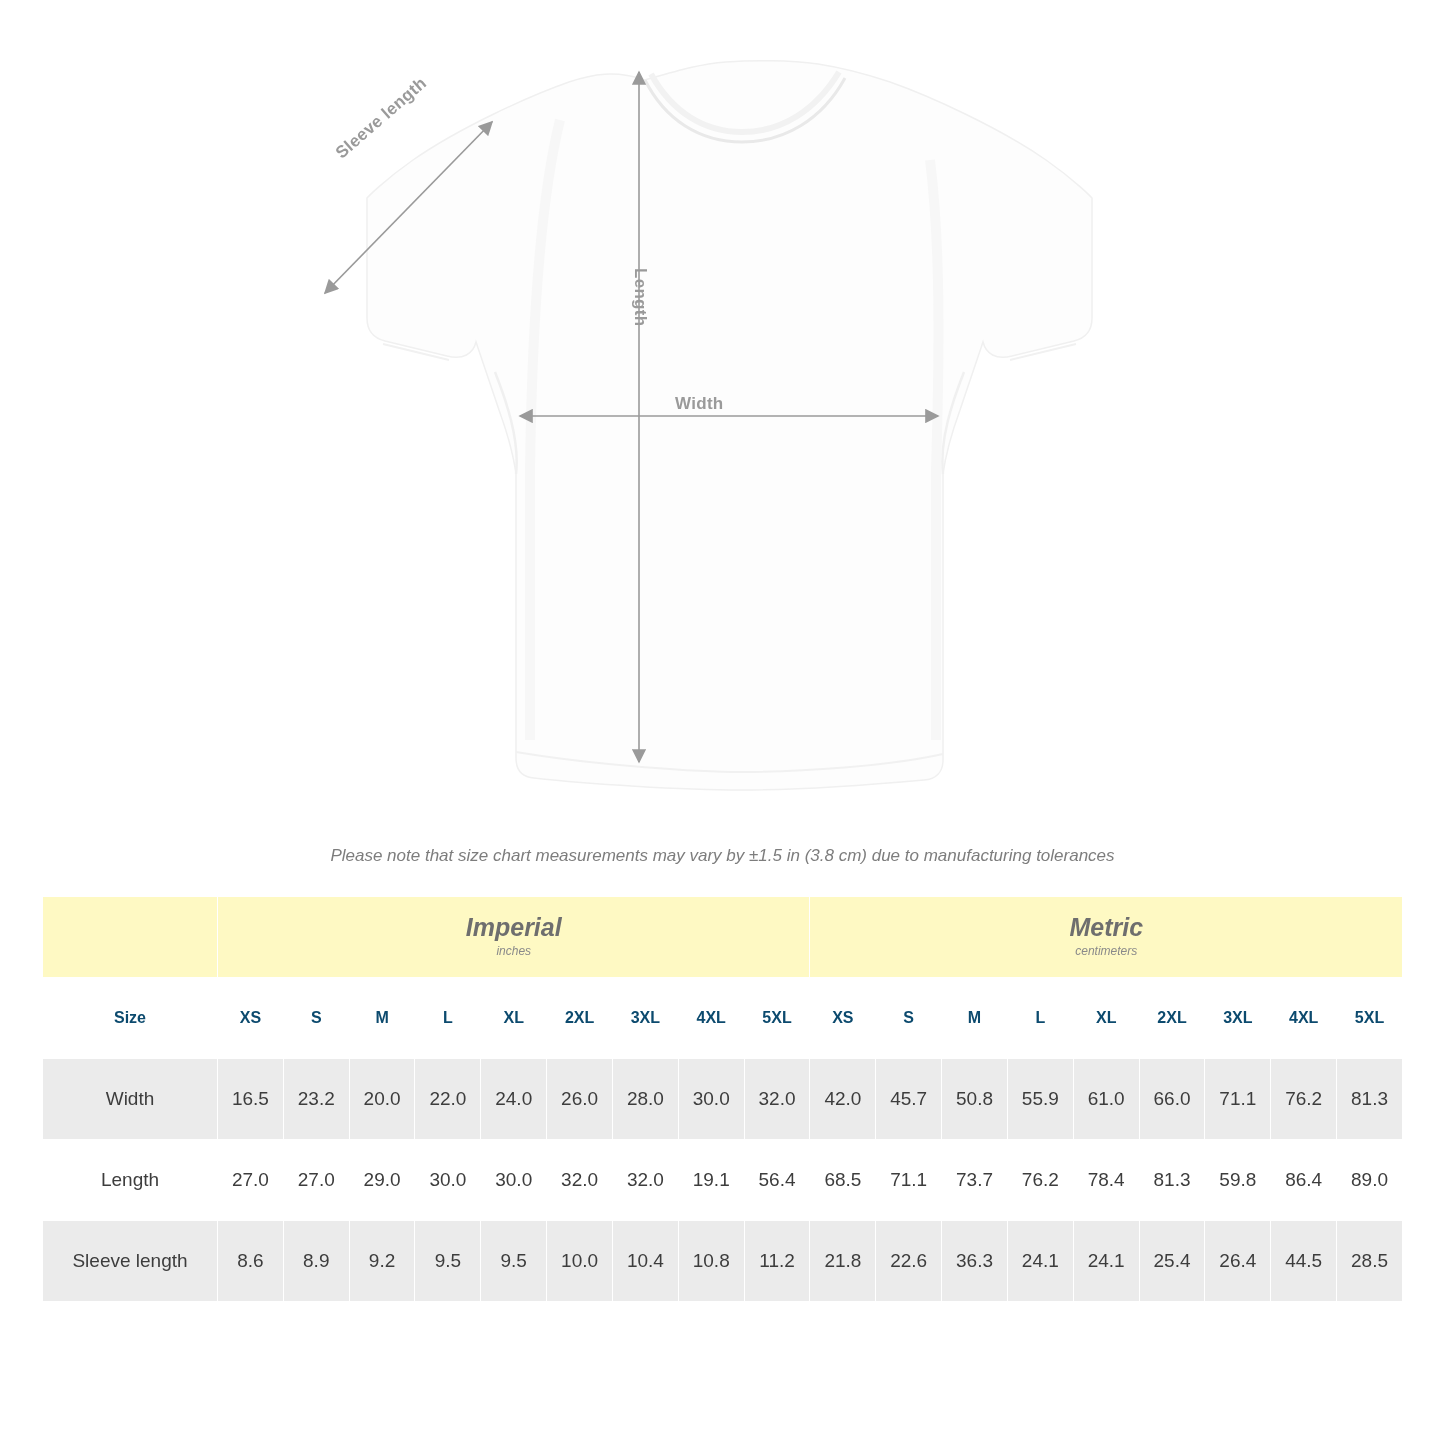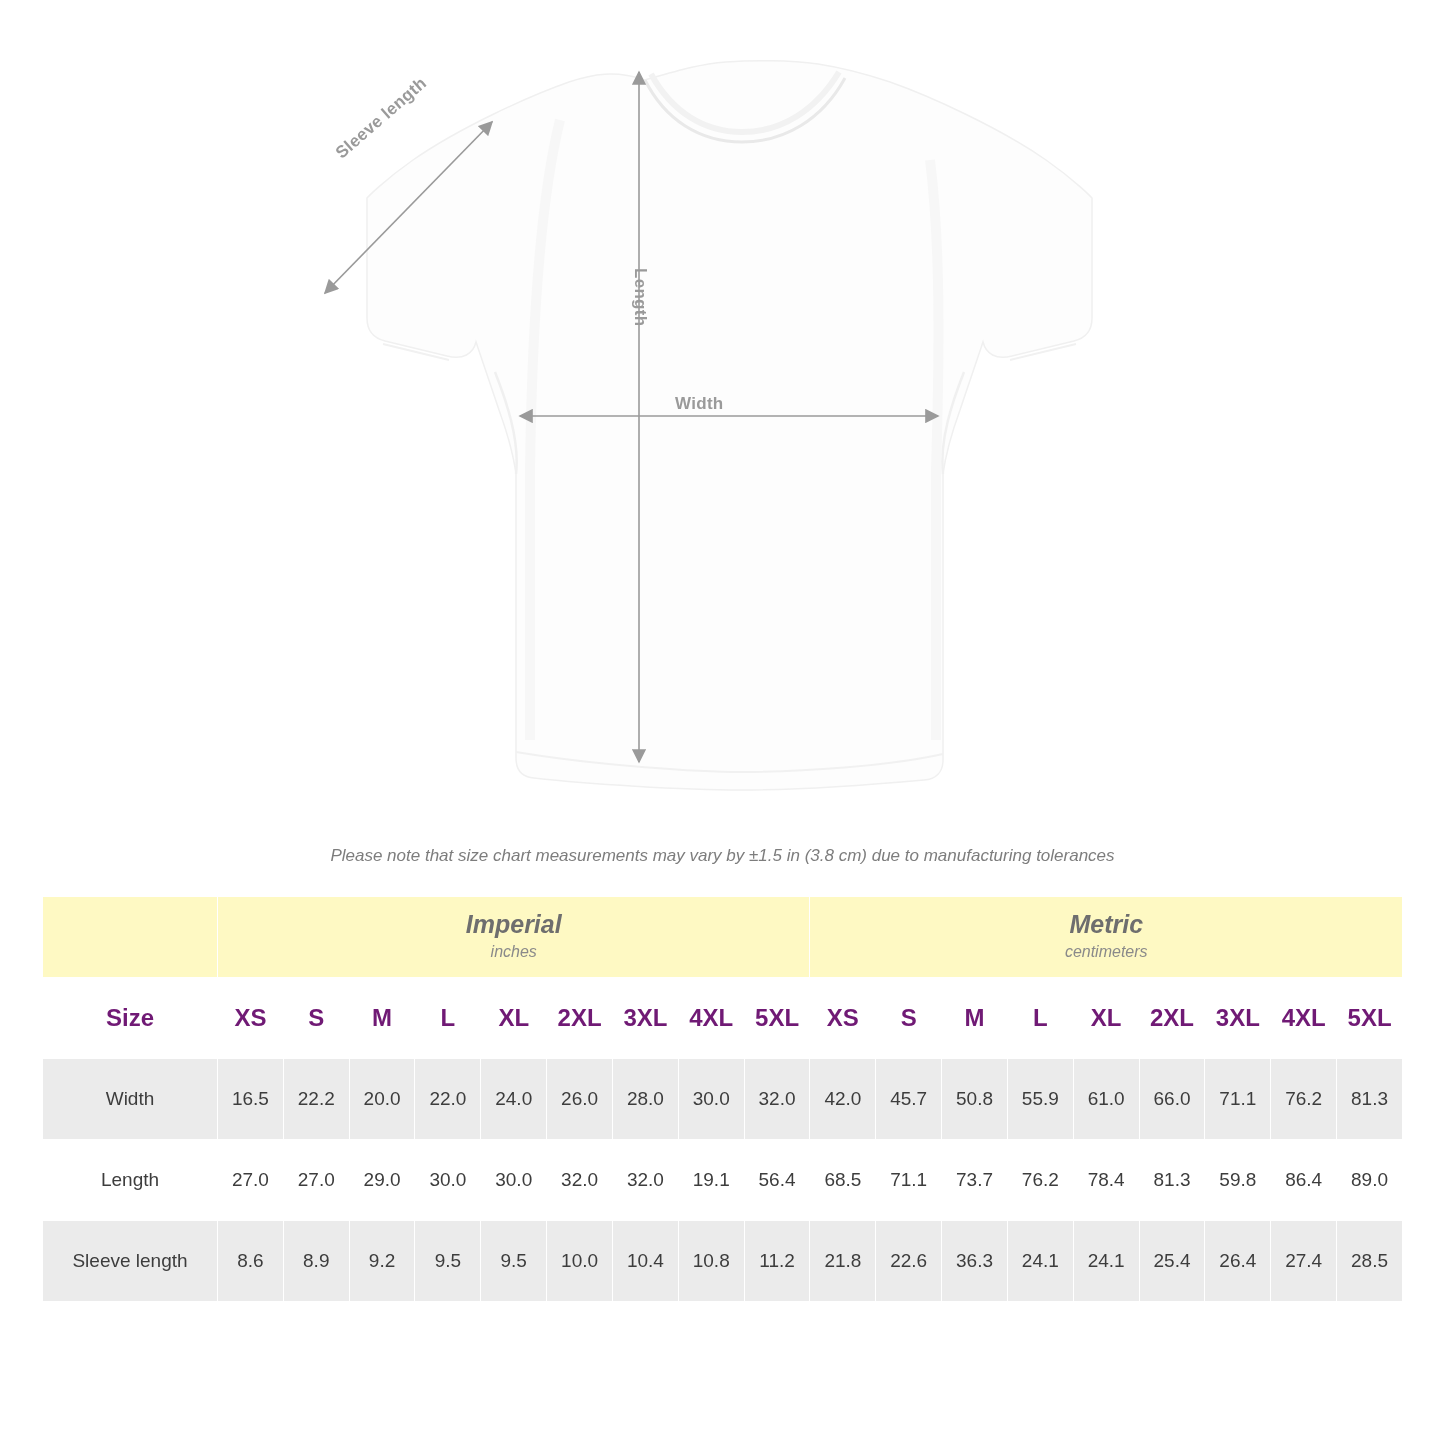--- a/index.html
+++ b/index.html
@@ -99,30 +99,30 @@
     height: 118px;
   }
   .unit-sys {
     font-size: 25px;
     font-style: italic;
     font-weight: bold;
     color: #6e6e6e;
     line-height: 1.15;
   }
   .unit-sub {
-    font-size: 16px;
+    font-size: 12px;
     font-style: italic;
     color: #8a8a8a;
     line-height: 1.6;
   }
   tr.row-header td {
     background: #ffffff;
     font-weight: bold;
-    font-size: 24px;
-    color: #701a75;
+    font-size: 16px;
+    color: #0c4a6e;
   }
   tr.row-header td.rowlabel {
     font-weight: bold;
   }
   tr.row-shade td {
     background: #ebebeb;
   }
   tr.row-plain td {
     background: #ffffff;
   }
@@ -253,21 +253,21 @@
           <td>XL</td>
           <td>2XL</td>
           <td>3XL</td>
           <td>4XL</td>
           <td>5XL</td>
         </tr>
 
         <tr class="row-shade">
           <td class="rowlabel">Width</td>
           <td>16.5</td>
-          <td>22.2</td>
+          <td>23.2</td>
           <td>20.0</td>
           <td>22.0</td>
           <td>24.0</td>
           <td>26.0</td>
           <td>28.0</td>
           <td>30.0</td>
           <td>32.0</td>
           <td>42.0</td>
           <td>45.7</td>
           <td>50.8</td>
@@ -312,20 +312,20 @@
           <td>10.4</td>
           <td>10.8</td>
           <td>11.2</td>
           <td>21.8</td>
           <td>22.6</td>
           <td>36.3</td>
           <td>24.1</td>
           <td>24.1</td>
           <td>25.4</td>
           <td>26.4</td>
-          <td>27.4</td>
+          <td>44.5</td>
           <td>28.5</td>
         </tr>
       </tbody>
     </table>
   </div>
 
 </div>
 
 </body></html>

